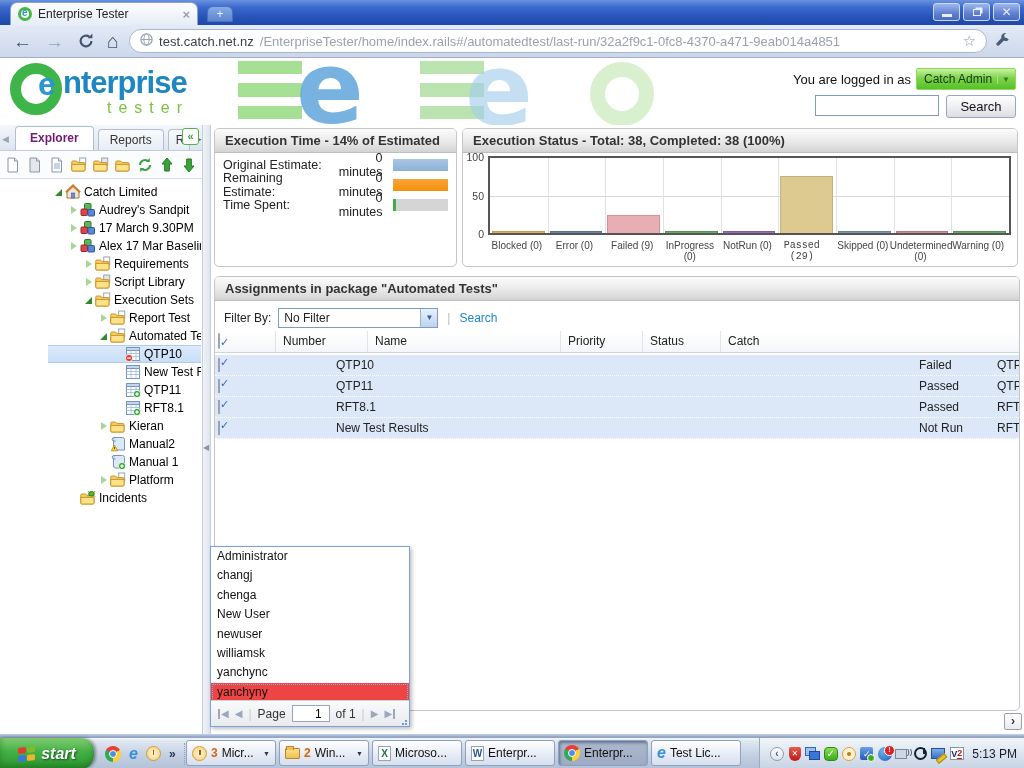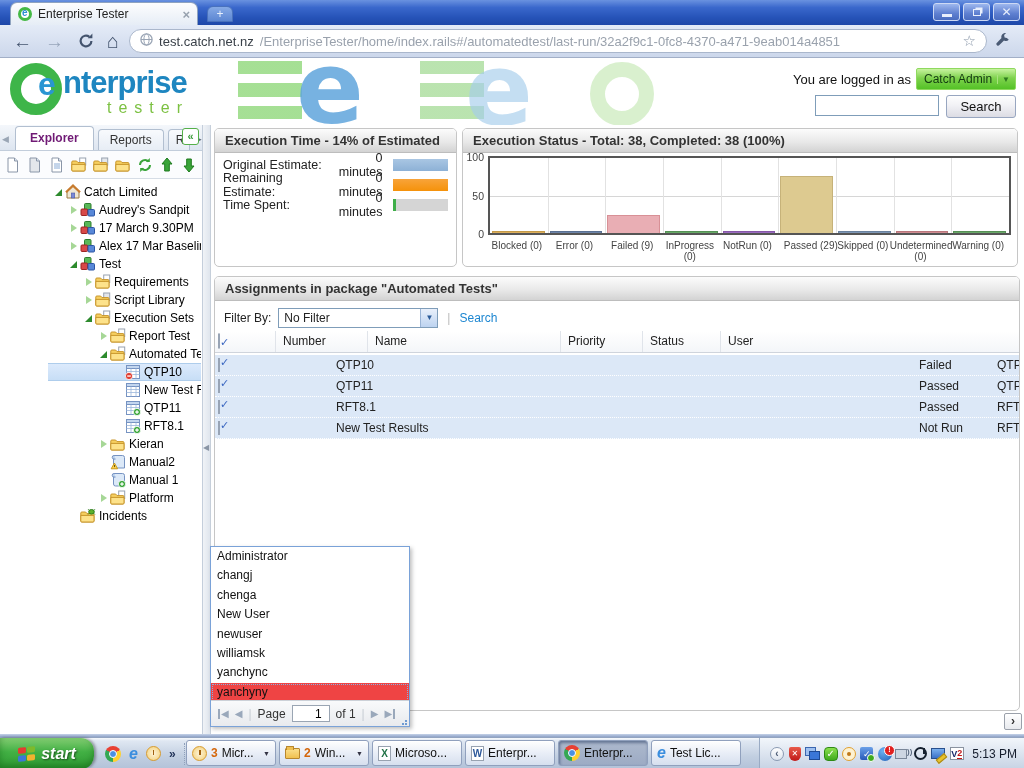--- a/index.html
+++ b/index.html
@@ -399,33 +399,20 @@
           </span>
           <span class="tico-s">
             <svg width="16" height="16" viewBox="0 0 16 16">
               <rect x="4.5" y="1.5" width="6.5" height="6.5" rx="1" fill="#58b858" stroke="#2e7d2e"></rect>
               <rect x="1" y="7" width="6.5" height="6.5" rx="1" fill="#d84848" stroke="#9c2525"></rect>
               <rect x="8" y="7.5" width="6.5" height="6.5" rx="1" fill="#5888d8" stroke="#2d56a5"></rect>
             </svg>
           </span>
           <span class="tlabel">Alex 17 Mar Baseline Investiga</span>
         </div>
-        <div class="trow" style="padding-left: 19px;">
-          <span class="tw">
-            <span class="tw-exp"></span>
-          </span>
-          <span class="tico-s">
-            <svg width="16" height="16" viewBox="0 0 16 16">
-              <rect x="4.5" y="1.5" width="6.5" height="6.5" rx="1" fill="#58b858" stroke="#2e7d2e"></rect>
-              <rect x="1" y="7" width="6.5" height="6.5" rx="1" fill="#d84848" stroke="#9c2525"></rect>
-              <rect x="8" y="7.5" width="6.5" height="6.5" rx="1" fill="#5888d8" stroke="#2d56a5"></rect>
-            </svg>
-          </span>
-          <span class="tlabel">Test</span>
-        </div>
         <div class="trow" style="padding-left: 34px;">
           <span class="tw">
             <span class="tw-col"></span>
           </span>
           <span class="tico-s">
             <svg width="16" height="16" viewBox="0 0 16 16">
               <rect x="8.7" y="1" width="6" height="7.5" fill="#fff" stroke="#98a2b0"></rect>
               <path d="M.8 5c0-.6.4-1 1-1h3.8l1.4 1.6H13c.6 0 1 .4 1 1v6.4c0 .6-.4 1-1 1H1.8c-.6 0-1-.4-1-1z" fill="#f6cf60" stroke="#c8962c"></path>
               <path d="M.8 7.4H14v5.6c0 .6-.4 1-1 1H1.8c-.6 0-1-.4-1-1z" fill="#fde28a" stroke="#c8962c"></path>
             </svg>
@@ -652,21 +639,21 @@
           <div class="cbar" style="left: 348px; width: 52.6667px; height: 2px; background: rgb(126, 150, 180); border-color: rgb(106, 129, 158);"></div>
           <div class="cbar" style="left: 405.667px; width: 52.6667px; height: 2px; background: rgb(207, 140, 146); border-color: rgb(185, 118, 124);"></div>
           <div class="cbar" style="left: 463.333px; width: 52.6667px; height: 2px; background: rgb(106, 168, 106); border-color: rgb(86, 144, 85);"></div>
         </div>
       <div class="chart-labels">
           <div class="clabel" style="left: -2px; width: 61.6667px;">Blocked (0)</div>
           <div class="clabel" style="left: 55.6667px; width: 61.6667px;">Error (0)</div>
           <div class="clabel" style="left: 113.333px; width: 61.6667px;">Failed (9)</div>
           <div class="clabel" style="left: 171px; width: 61.6667px;">InProgress (0)</div>
           <div class="clabel" style="left: 228.667px; width: 61.6667px;">NotRun (0)</div>
-          <div class="clabel" style="left: 292px; width: 61.6667px;">Passed (29)</div>
+          <div class="clabel" style="left: 283px; width: 61.6667px; font-family: Liberation Mono, monospace;">Passed (29)</div>
           <div class="clabel" style="left: 344px; width: 61.6667px;">Skipped (0)</div>
           <div class="clabel" style="left: 401.667px; width: 61.6667px;">Undetermined (0)</div>
           <div class="clabel" style="left: 459.333px; width: 61.6667px;">Warning (0)</div>
         </div>
     </div>
 
     <div class="panel p-assign">
       <div class="phead">Assignments in package "Automated Tests"</div>
       <div class="filter-row">
         <span>Filter By:</span>
@@ -676,21 +663,21 @@
         </span>
         <span class="fsep">|</span>
         <span class="slink">Search</span>
       </div>
       <div class="thead">
           <span class="tc" style="width: 22px; padding: 0px;"><span class="cb"></span></span>
           <span class="tc" style="width: 92px; margin-left: 38px;">Number</span>
           <span class="tc" style="width: 193px;">Name</span>
           <span class="tc" style="width: 82px;">Priority</span>
           <span class="tc" style="width: 78px;">Status</span>
-          <span class="tc" style="flex: 1 1 0%;">User</span>
+          <span class="tc" style="flex: 1 1 0%;">Catch</span>
         </div>
       <div class="tbody">
           <div class="arow">
             <span class="tc" style="width: 22px; padding: 0px;"><span class="cb"></span></span>
             <span class="tc" style="width: 92px;"></span>
             <span class="tc" style="width: 193px;">QTP10</span>
             <span class="tc" style="width: 308px;"></span>
             <span class="tc" style="width: 82px;"></span>
             <span class="tc" style="width: 78px;">Failed</span>
             <span class="tc" style="flex: 1 1 0%;">QTP</span>

